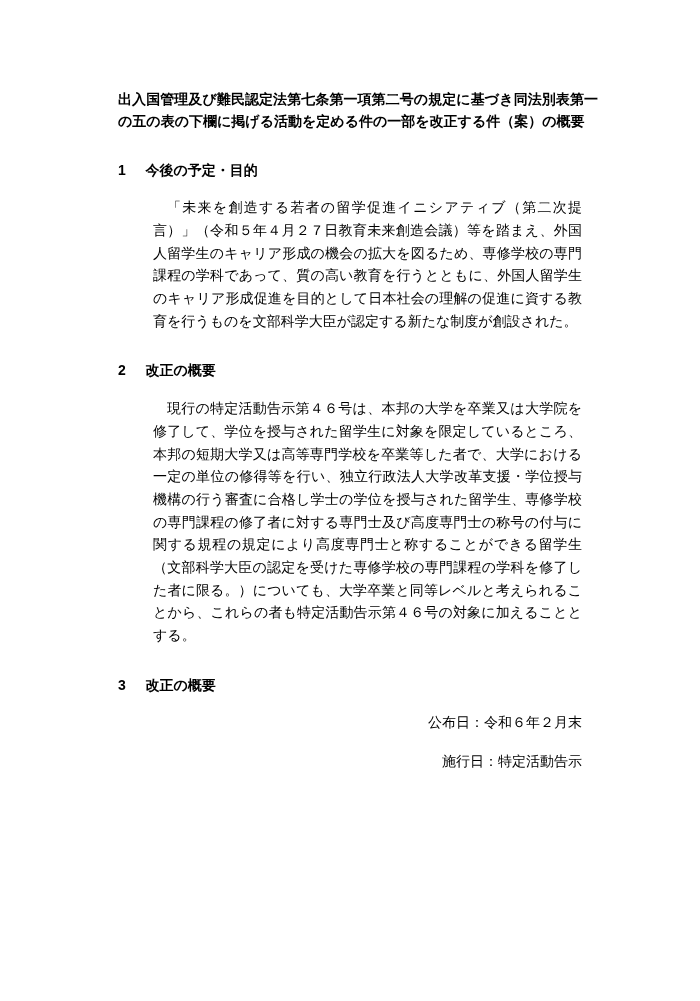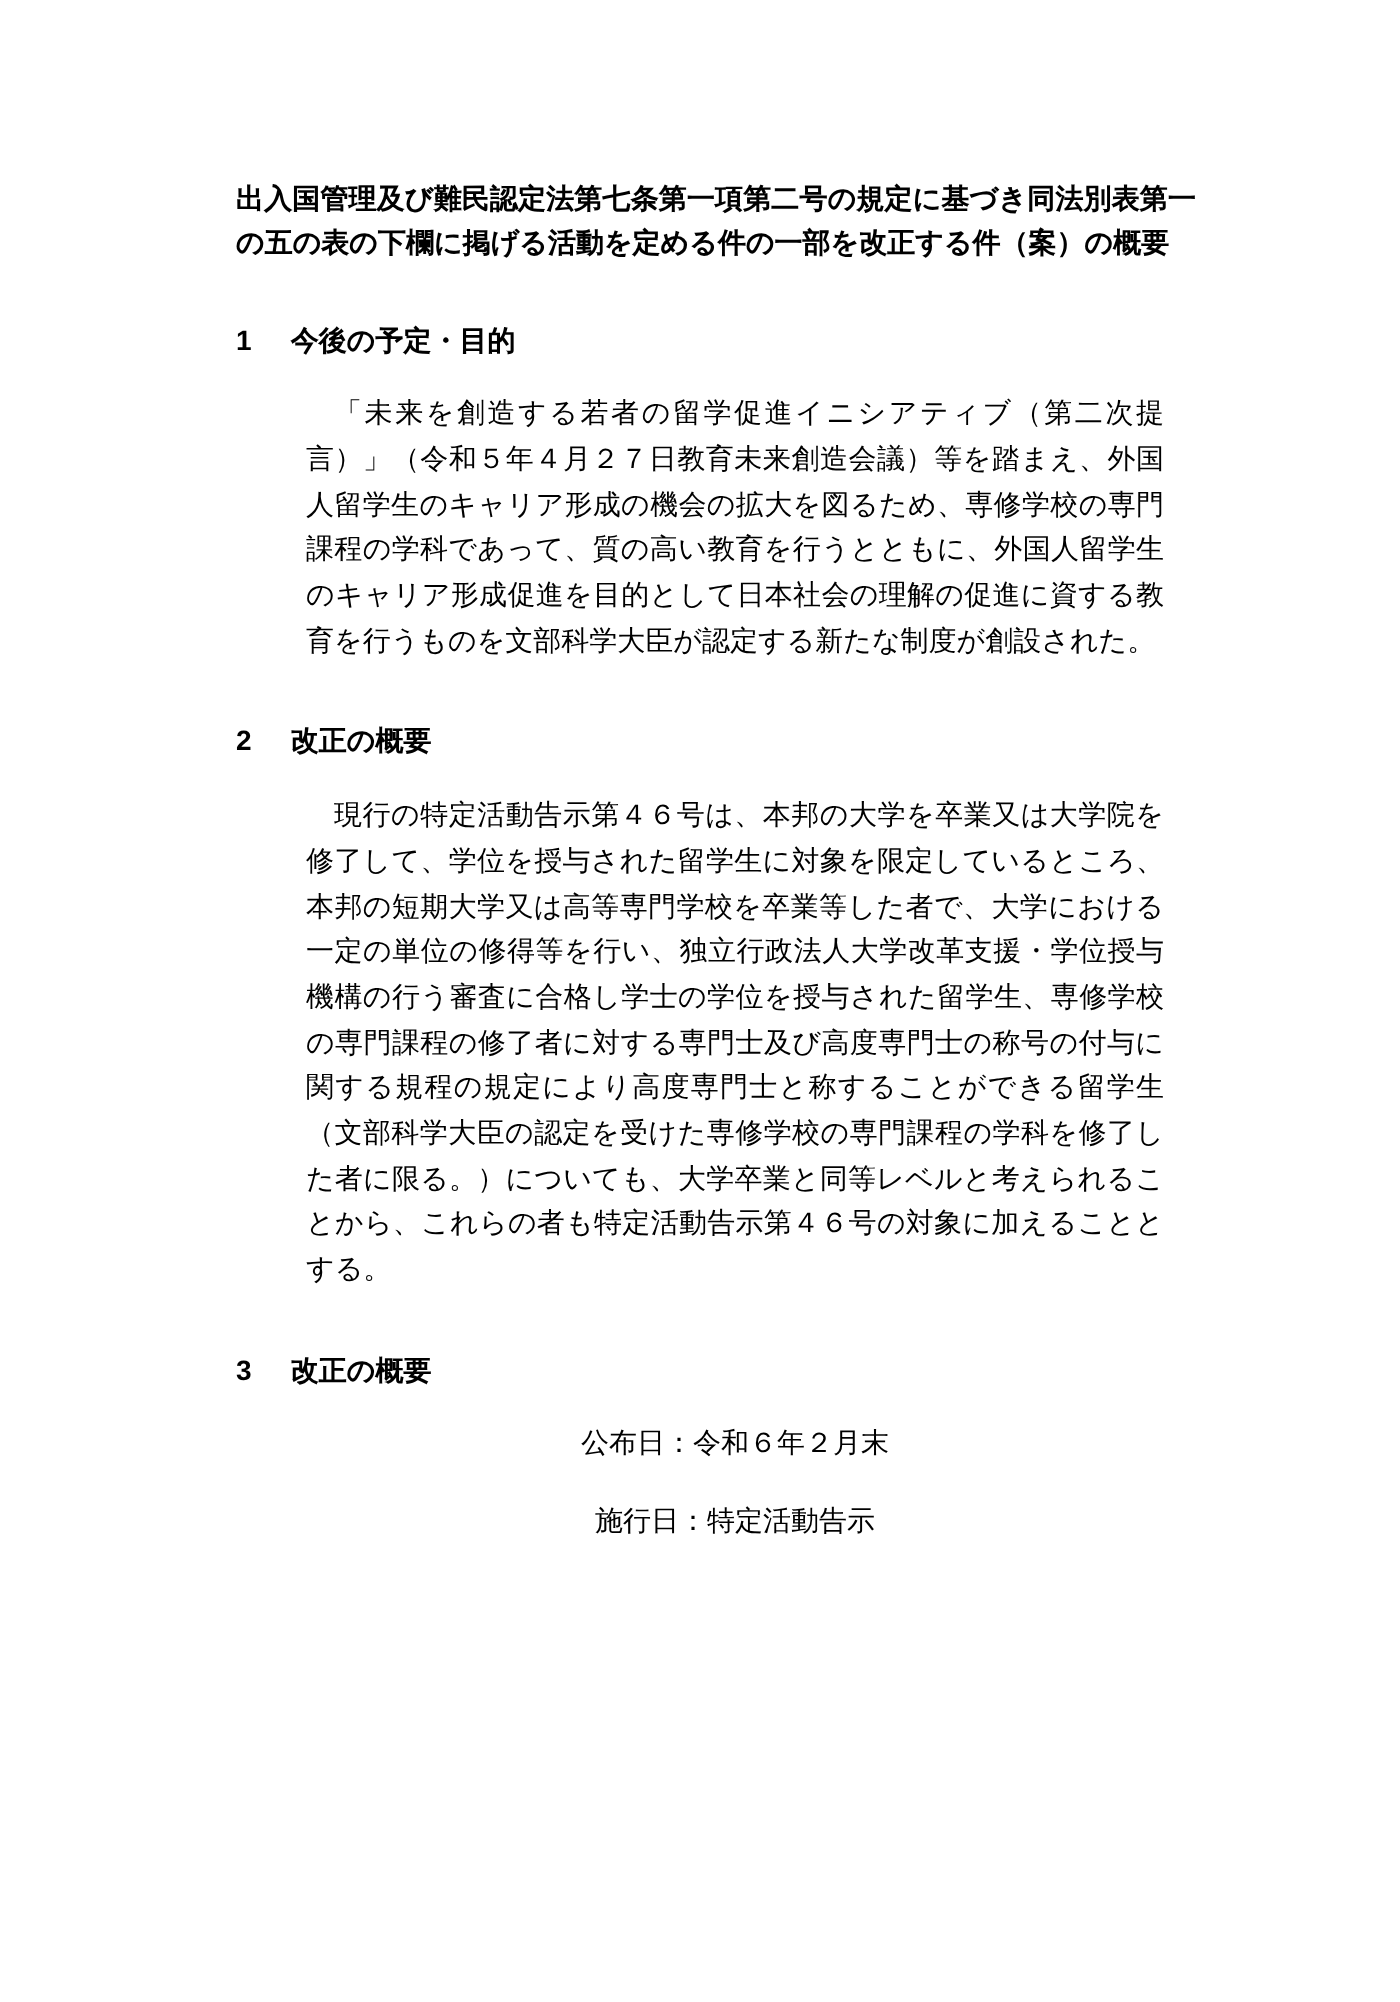--- a/index.html
+++ b/index.html
@@ -49,21 +49,21 @@
     margin-left: 19px;
   }
   .section-body p {
     margin: 16px;
     text-indent: 1em;
     text-align: justify;
     font-family: Liberation Serif, serif;
   }
   .section-body p.plain {
     text-indent: 0;
-    text-align: center;
+    text-align: right;
   }
 </style>
 </head>
 <body>
 
 <div class="page">
 
   <h1 class="doc-title">出入国管理及び難民認定法第七条第一項第二号の規定に基づき同法別表第一の五の表の下欄に掲げる活動を定める件の一部を改正する件（案）の概要</h1>
 
   <div class="section">

